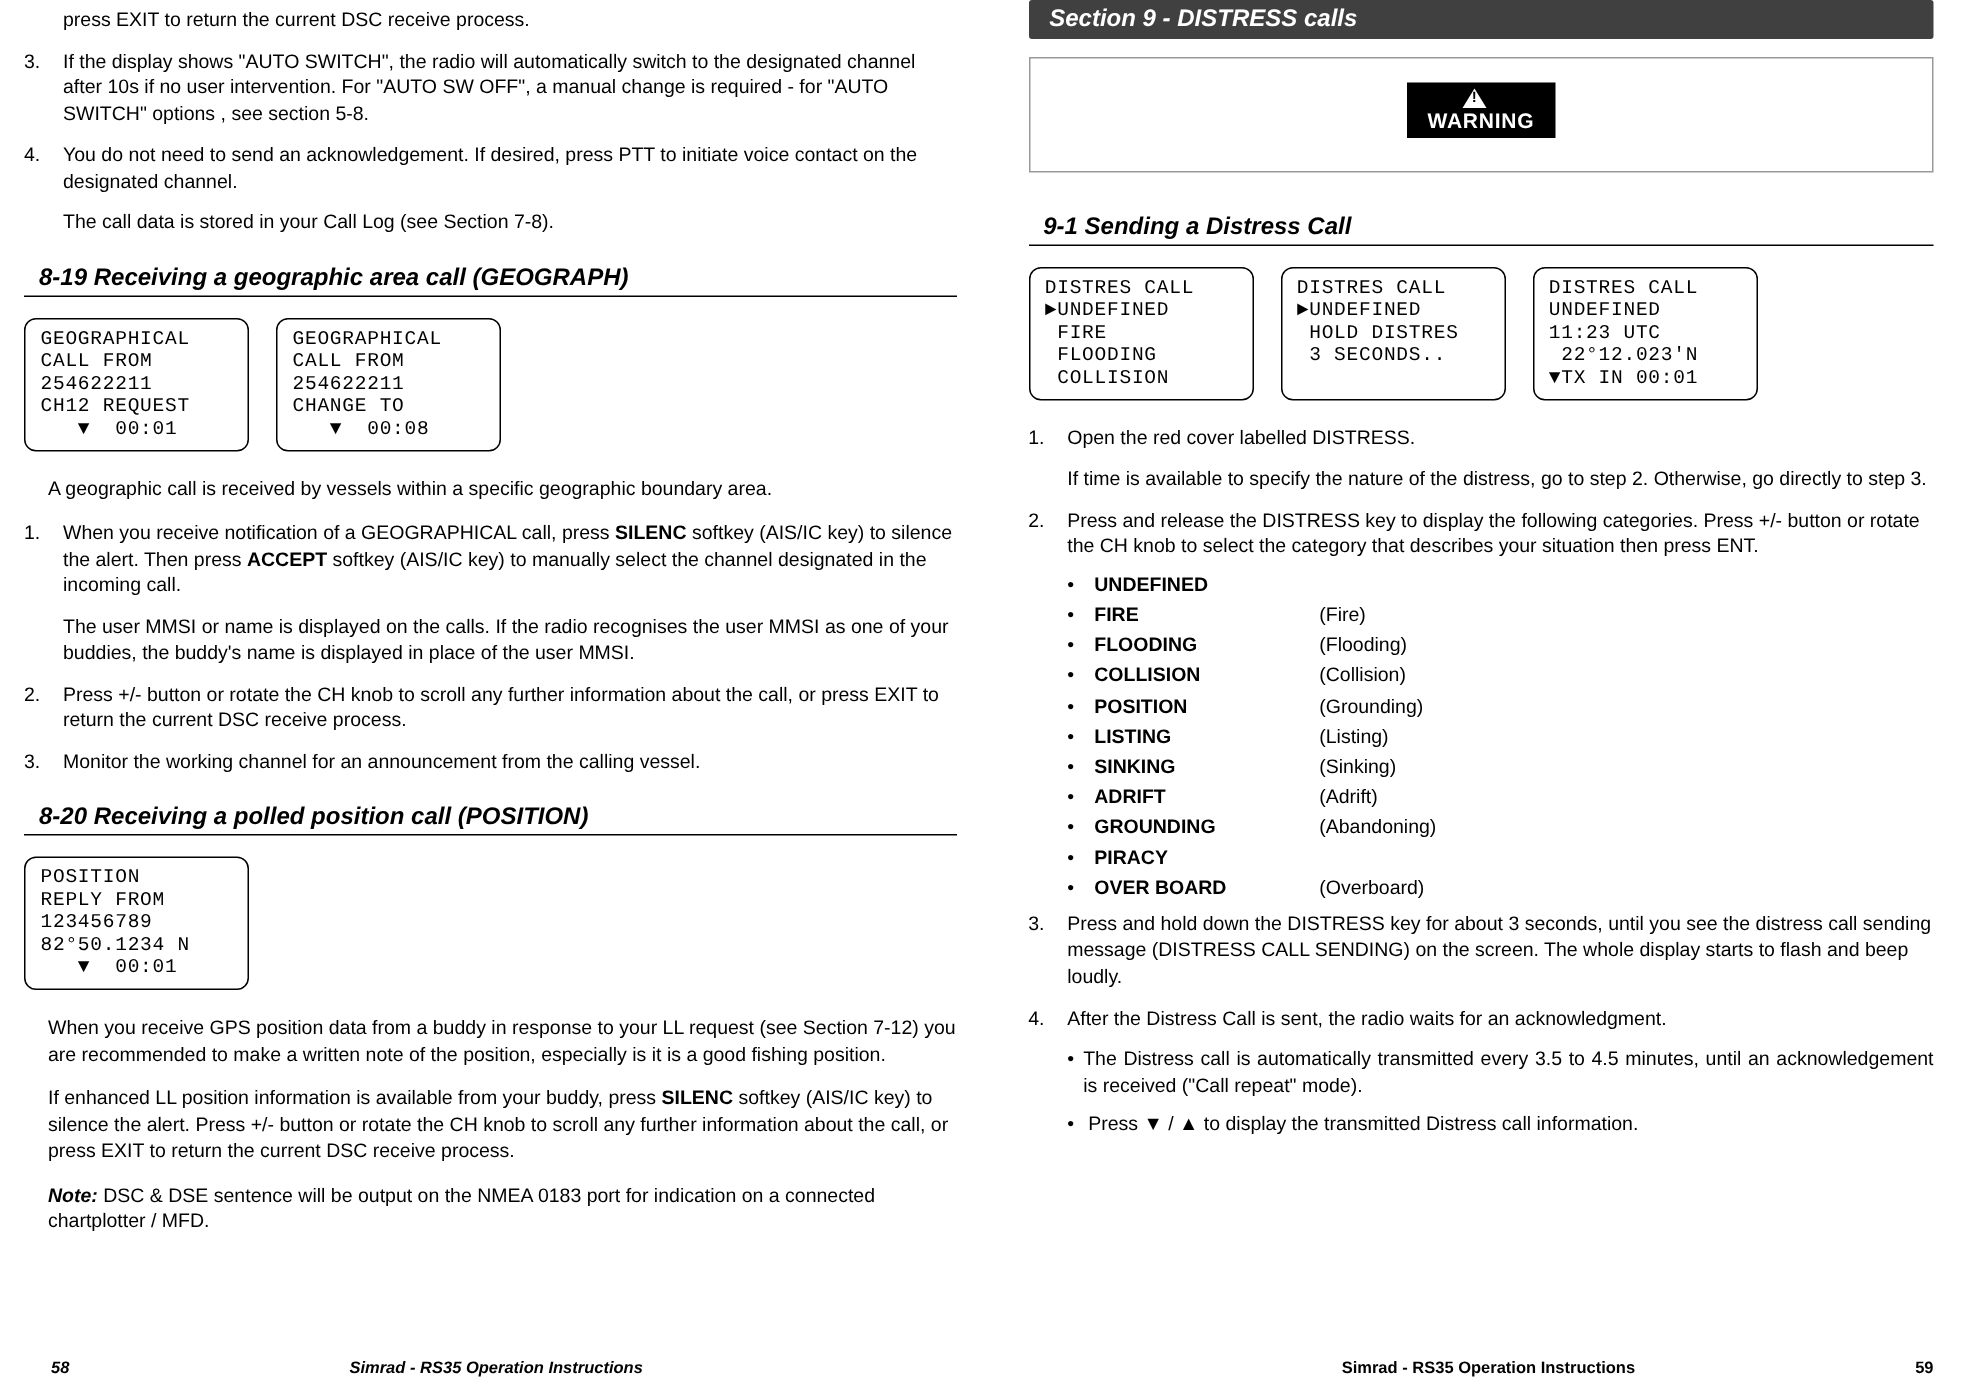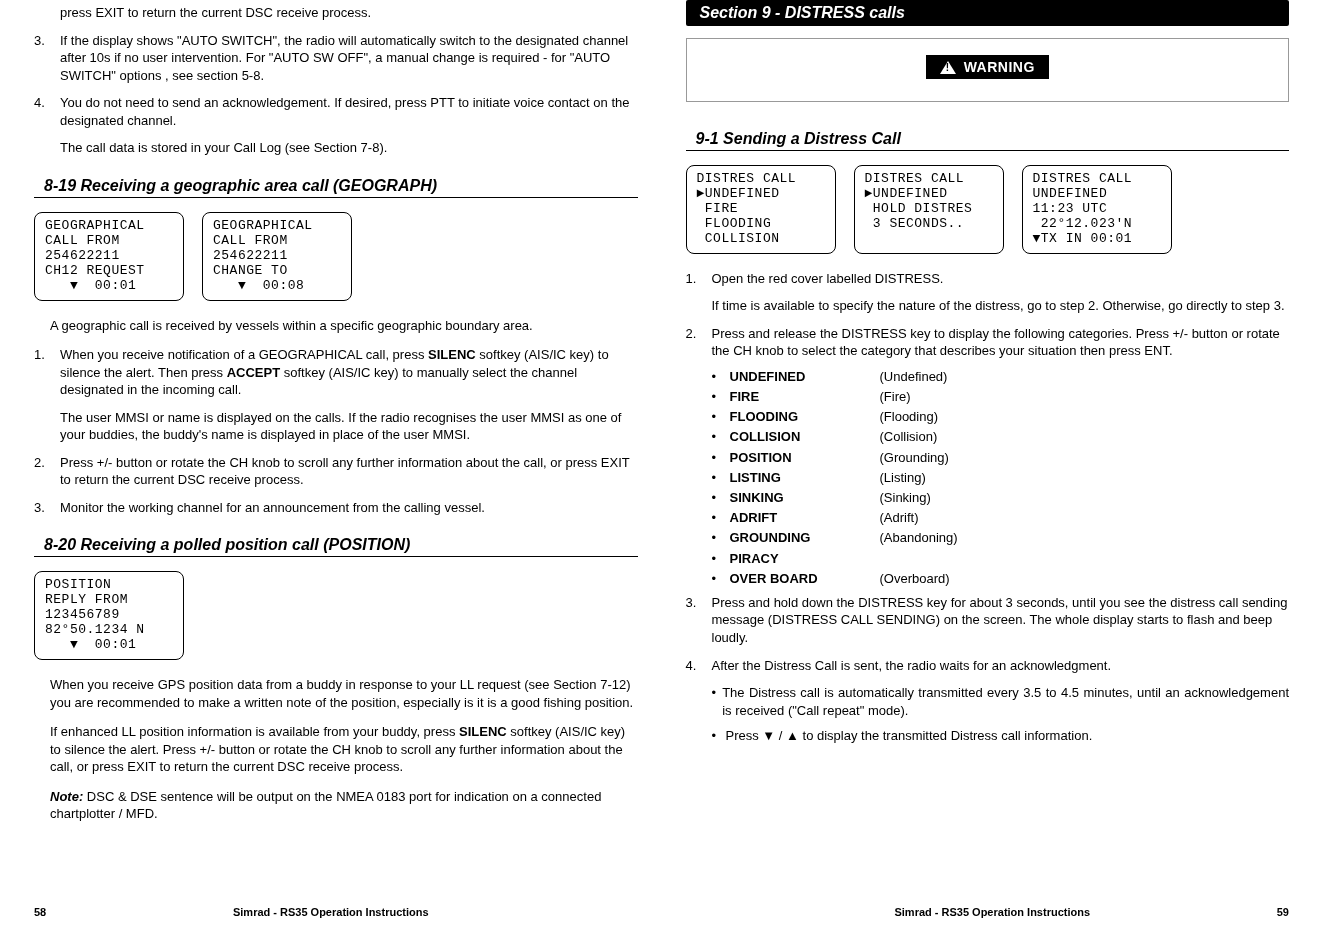--- a/index.html
+++ b/index.html
@@ -13,41 +13,41 @@
     display: flex;
     padding: 0;
   }
   .page-col {
     width: 50%;
     padding: 0 28px 0 28px;
     position: relative;
     display: flex;
     flex-direction: column;
   }
-  .page-col.left { padding-left: 34px; padding-right: 24px; }
+  .page-col.left { padding-left: 16px; padding-right: 24px; }
   .page-col.right { padding-left: 24px; padding-right: 34px; }
   .body-p { margin: 4px 0 8px 16px; line-height: 1.35; }
   .ol-item { display: flex; margin: 4px 0 6px 0; line-height: 1.35; }
   .ol-num { width: 26px; flex-shrink: 0; }
   .ol-body { flex: 1; }
   .ol-sub { margin: 4px 0 6px 26px; line-height: 1.35; }
   .bullet-row { display:flex; margin:2px 0 2px 26px; line-height:1.4;}
   .bullet-dot { width:18px; flex-shrink:0;}
   .bullet-term { width:150px; font-weight:bold;}
   .bullet-def { flex:1;}
   .section-heading {
     font-style: italic;
     font-weight: bold;
     font-size: 16px;
     border-bottom: 1px solid #000;
     padding: 2px 0 2px 10px;
     margin: 12px 0 10px 0;
   }
   .section-banner {
-    background: #000000;
+    background: #404040;
     color: #fff;
     font-style: italic;
     font-weight: bold;
     font-size: 16px;
     padding: 4px 0 4px 14px;
     border-radius: 2px;
     margin-bottom: 12px;
   }
   .lcd-row { display:flex; gap:18px; margin: 4px 0 12px 0; }
   .lcd {
@@ -58,41 +58,41 @@
     font-size: 13px;
     line-height: 1.15;
     white-space: pre;
     letter-spacing: 0.5px;
     min-width: 150px;
   }
   .warning-box {
     display:flex; align-items:center; justify-content:center;
     background:#000; color:#fff; font-weight:bold;
     padding:4px 14px; margin: 6px auto 10px auto; width:fit-content;
-    font-size:14px; letter-spacing:0.5px;
+    font-size:14px; letter-spacing:0.5px;flex-direction:column;
   }
   .warning-tri {
     width:0; height:0; border-left:8px solid transparent;
     border-right:8px solid transparent; border-bottom:13px solid #fff;
     margin-right:8px; position:relative;
   }
   .warning-tri::after {
     content:"!"; position:absolute; left:-2px; top:1px;
     color:#000; font-size:10px; font-weight:bold;
   }
   .warning-frame {
     border:1px solid #999; padding:10px 16px 12px 16px;
     margin-bottom:14px; background:#fff;
   }
   .footer {
     position:absolute; bottom:10px; left:0; right:0;
     display:flex; font-size:11px; font-weight:bold;
     padding:0 34px;
   }
-  .footer.left-f { justify-content:flex-start; }
+  .footer.left-f { justify-content:flex-start;font-style:italic; }
   .footer.right-f { justify-content:flex-end; }
   .footer .pg { width:40px; }
   .footer .ttl { flex:1; text-align:center; font-weight:bold;}
   .note-label { font-style:italic; font-weight:bold;}
   b.inline { font-weight:bold; }
   .sub-bullet { display:flex; margin:4px 0 4px 26px; line-height:1.35;}
   .sub-bullet .dot { width:14px;}
 </style>
 </head>
 <body>
@@ -212,21 +212,20 @@
 
   <div class="ol-item">
     <div class="ol-num">2.</div>
     <div class="ol-body">Press and release the DISTRESS key to display the following categories. Press +/- button or rotate the CH knob to select the category that describes your situation then press ENT.</div>
   </div>
 
   <div id="cat-list">
       <div class="bullet-row">
         <span class="bullet-dot">•</span>
         <span class="bullet-term">UNDEFINED</span>
-        <span class="bullet-def">(Undefined)</span>
       </div>
       <div class="bullet-row">
         <span class="bullet-dot">•</span>
         <span class="bullet-term">FIRE</span>
         <span class="bullet-def">(Fire)</span>
       </div>
       <div class="bullet-row">
         <span class="bullet-dot">•</span>
         <span class="bullet-term">FLOODING</span>
         <span class="bullet-def">(Flooding)</span>

